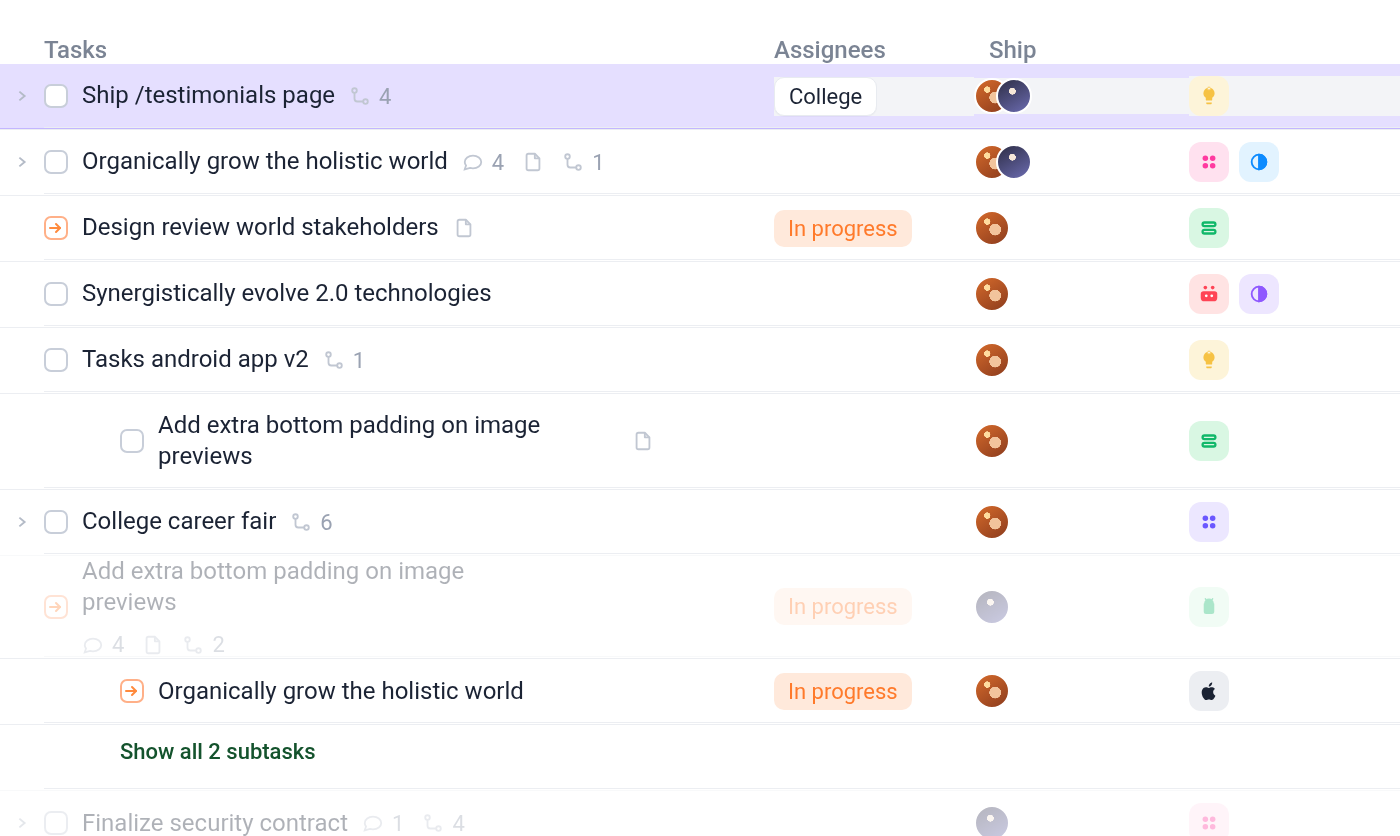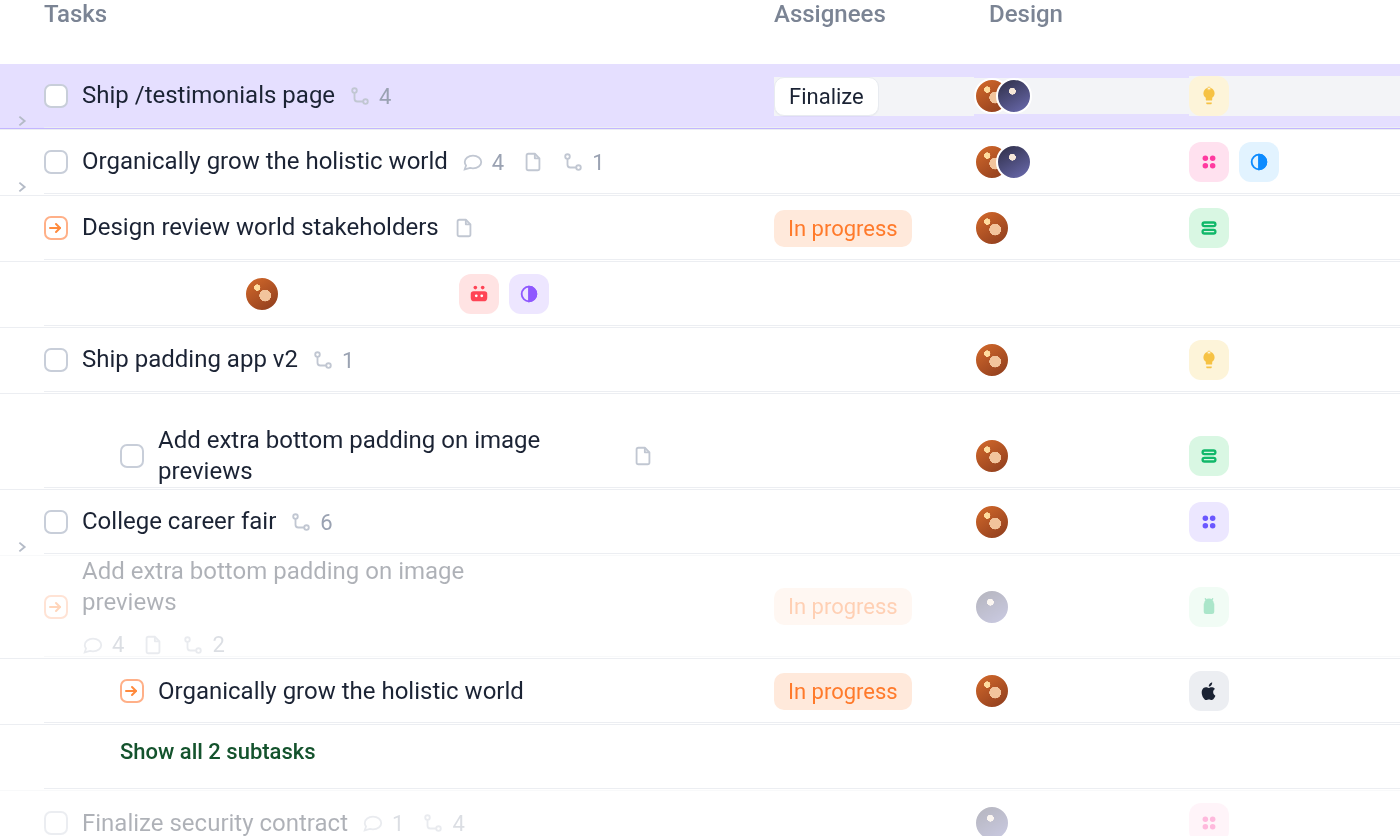--- a/index.html
+++ b/index.html
@@ -27,27 +27,27 @@
     --chip-purple-bg:#ede6ff;
     --chip-purple:#8f59ff;
     --chip-violet-bg:#ece7ff;
     --chip-violet:#6b58ff;
     --chip-apple-bg:#eceef2;
     --chip-apple:#1b2334;
   }
   *{box-sizing:border-box;font-family:-apple-system,BlinkMacSystemFont,"Segoe UI",Roboto,Helvetica,Arial,sans-serif}
   html,body{margin:0;padding:0;height:100%;background:var(--bg);color:var(--text)}
   .frame{width:1400px;height:836px;overflow:hidden;background:var(--bg);font-size:22px}
-  .header-row{display:flex;align-items:flex-start;height:64px;padding:0 0 0 44px}
+  .header-row{display:flex;align-items:flex-end;height:64px;padding:0 0 0 44px}
   .header-cell{font-size:24px;font-weight:500;color:var(--muted2)}
   .col-tasks{flex:0 0 730px}
   .col-status{flex:0 0 200px}
   .col-assignees{flex:0 0 215px}
   .col-lists{flex:1}
-  .row{display:flex;align-items:flex-end;min-height:64px;border-bottom:1px solid transparent;position:relative}
+  .row{display:flex;align-items:center;min-height:64px;border-bottom:1px solid transparent;position:relative}
   .row .cells{display:flex;align-items:center;flex:1;min-height:64px}
   .rows .row{border-top:1px solid var(--divider)}
   .rows .row:first-child{border-top:none}
   .row.selected{background:var(--selected-bg);border:1px solid var(--selected-border);border-left:none;border-right:none}
   .row.selected .col-tasks-cell{background:var(--selected-bg)}
   .row.selected ~ .row{border-top:1px solid var(--divider)}
   .row.highlight-rest .col-status-cell, .row.highlight-rest .col-assignees-cell, .row.highlight-rest .col-lists-cell{background:#f3f4f7}
   .faded{opacity:.35}
   .row.tall{min-height:96px}
   .gutter{flex:0 0 44px;display:flex;align-items:center;justify-content:center}
@@ -82,21 +82,21 @@
   .meta-group{display:flex;align-items:center;gap:18px}
 </style>
 </head>
 <body>
 
 <div class="frame">
 
   <div class="header-row">
     <div class="header-cell col-tasks">Tasks</div>
     <div class="header-cell col-assignees">Assignees</div>
-    <div class="header-cell col-lists">Design</div>
+    <div class="header-cell col-lists">Ship</div>
   </div>
 
   <div class="rows" id="rows">
       <div class="row selected highlight-rest">
         <div class="gutter">
           <svg class="chevron" viewBox="0 0 16 16" fill="none" stroke="currentColor" stroke-width="2.2">
             <polyline points="5,3 11,8 5,13"></polyline>
           </svg>
         </div>
         <div class="cells">
@@ -110,21 +110,21 @@
                     <circle cx="6" cy="6" r="2.5"></circle>
                     <circle cx="18" cy="18" r="2.5"></circle>
                     <path d="M6 8.5V15a3 3 0 0 0 3 3h6.5"></path>
                   </svg>
                   <span class="count">4</span>
                 </span>
               </span>
             </div>
           </div>
           <div class="col-status-cell">
-            <span class="status-badge status-backlog">Finalize</span>
+            <span class="status-badge status-backlog">College</span>
           </div>
           <div class="col-assignees-cell">
             <span class="avatars">
               <span class="avatar av-a"></span>
               <span class="avatar av-b"></span>
             </span>
           </div>
           <div class="col-lists-cell">
             <span class="chip" style="background:var(--chip-yellow-bg);color:var(--chip-yellow)">
               <svg viewBox="0 0 24 24" fill="currentColor">
@@ -233,20 +233,26 @@
                 <rect x="5" y="14" width="14" height="4" rx="2"></rect>
               </svg>
             </span>
           </div>
         </div>
         <div class="divider"></div>
       </div>
       <div class="row">
         <div class="gutter"></div>
         <div class="cells">
+          <div class="col-tasks-cell">
+            <span class="checkbox"></span>
+            <div class="title-wrap">
+              <span class="task-title">Synergistically evolve 2.0 technologies</span>
+            </div>
+          </div>
           <div class="col-status-cell"></div>
           <div class="col-assignees-cell">
             <span class="avatars">
               <span class="avatar av-a"></span>
             </span>
           </div>
           <div class="col-lists-cell">
             <span class="chip" style="background:var(--chip-red-bg);color:var(--chip-red)">
               <svg viewBox="0 0 24 24" fill="currentColor">
                 <circle cx="8" cy="5" r="2"></circle>
@@ -265,21 +271,21 @@
           </div>
         </div>
         <div class="divider"></div>
       </div>
       <div class="row">
         <div class="gutter"></div>
         <div class="cells">
           <div class="col-tasks-cell">
             <span class="checkbox"></span>
             <div class="title-wrap">
-              <span class="task-title">Ship padding app v2</span>
+              <span class="task-title">Tasks android app v2</span>
               <span class="meta-group">
                 <span class="meta icon-muted">
                   <svg width="22" height="22" viewBox="0 0 24 24" fill="none" stroke="currentColor" stroke-width="2" stroke-linecap="round">
                     <circle cx="6" cy="6" r="2.5"></circle>
                     <circle cx="18" cy="18" r="2.5"></circle>
                     <path d="M6 8.5V15a3 3 0 0 0 3 3h6.5"></path>
                   </svg>
                   <span class="count">1</span>
                 </span>
               </span>

